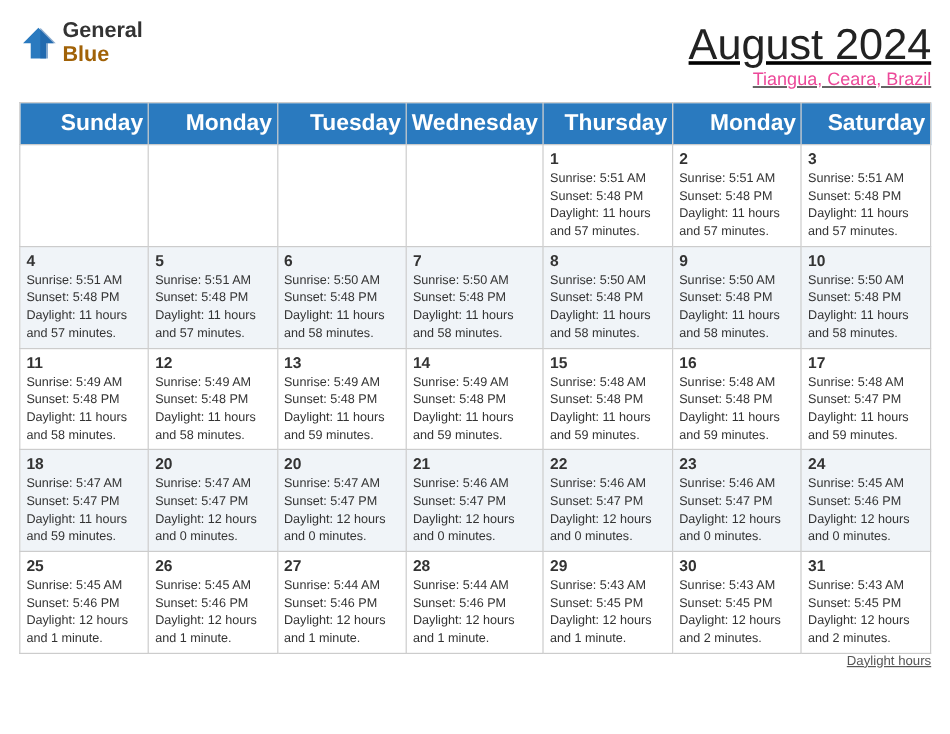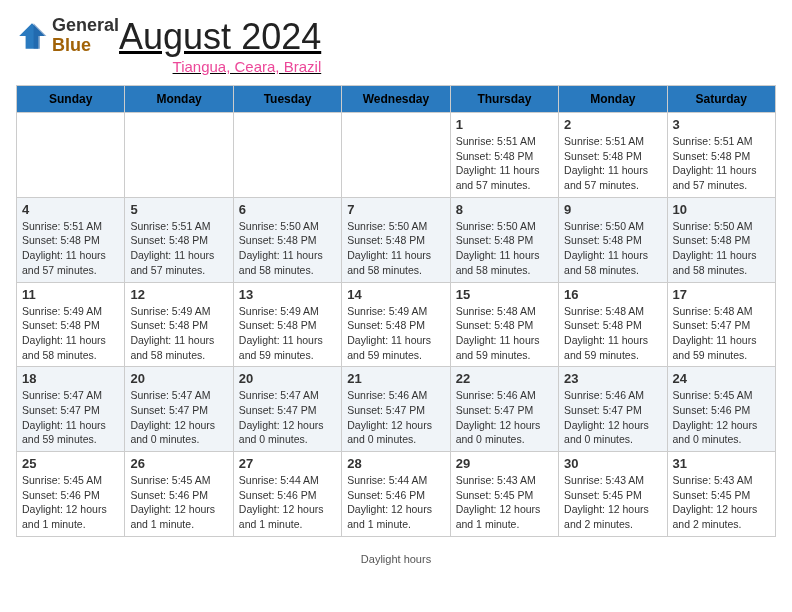--- a/index.html
+++ b/index.html
@@ -5,20 +5,21 @@
     * { box-sizing: border-box; margin: 0; padding: 0; }
     body {
       font-family: Arial, sans-serif;
       background: #fff;
       width: 792px;
       min-height: 612px;
       padding: 16px;
     }
     .header {
       display: flex;
+      justify-content: space-between;
       align-items: flex-start;
       margin-bottom: 10px;
     }
     .logo {
       display: flex;
       align-items: center;
       gap: 4px;
     }
     .logo-text {
       font-size: 18px;
@@ -43,25 +44,25 @@
     .location {
       font-size: 15px;
       color: #ec4899;
     }
     .calendar {
       width: 100%;
       border-collapse: collapse;
     }
     .calendar th {
       background: #2a7abf;
-      color: #000000;
-      font-size: 12px;
+      color: #ffffff;
+      font-size: 19px;
       font-weight: bold;
       padding: 6px 4px;
-      text-align: center;
+      text-align: right;
       border: 1px solid #ccc;
     }
     .calendar td {
       border: 1px solid #ccc;
       vertical-align: top;
       padding: 4px 5px;
       width: 108px;
       min-height: 80px;
       background: #fff;
       font-size: 11px;
@@ -81,24 +82,25 @@
     }
     .day-info {
       font-size: 10.5px;
       line-height: 1.4;
       color: #333;
     }
     .empty-cell {
       background: #fff !important;
     }
     .footer {
-      margin-top: 16px;
+      margin-top: 0;
       font-size: 11px;
       color: #555;
-      text-align: center;
+      text-align: right;
+      text-decoration: underline;
     }
   </style>
 </head>
 <body>
 
 <div class="header">
   <div class="logo">
     <svg class="logo-icon" viewBox="0 0 40 40">
       <polygon points="20,4 36,20 28,20 28,36 12,36 12,20 4,20" fill="#2a7abf"></polygon>
       <polygon points="22,4 38,20 30,20 30,36 22,36 22,4" fill="#1a5a9f" opacity="0.5"></polygon>

